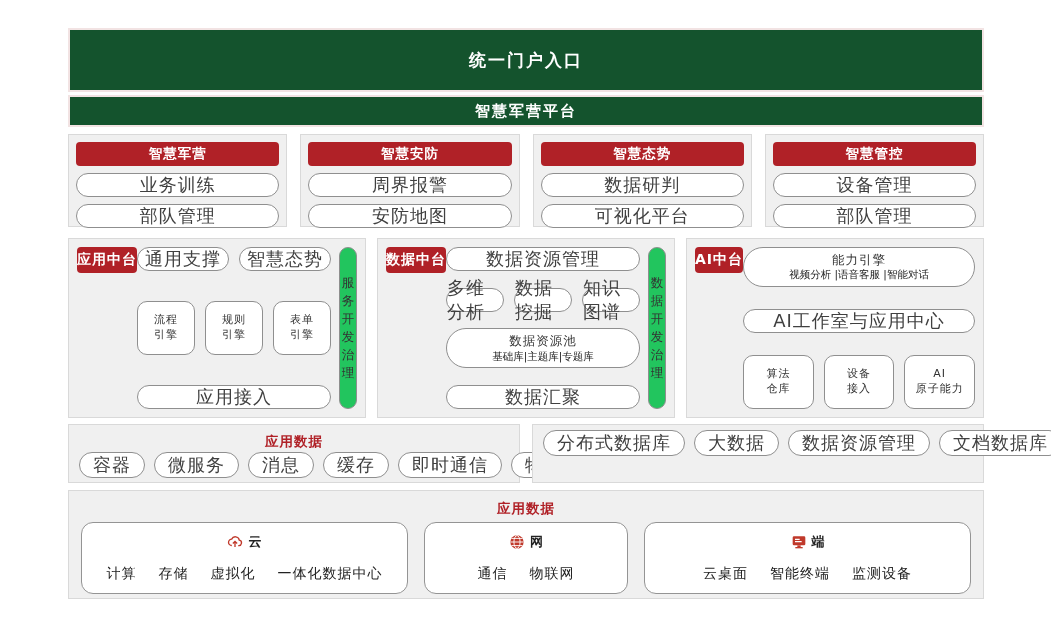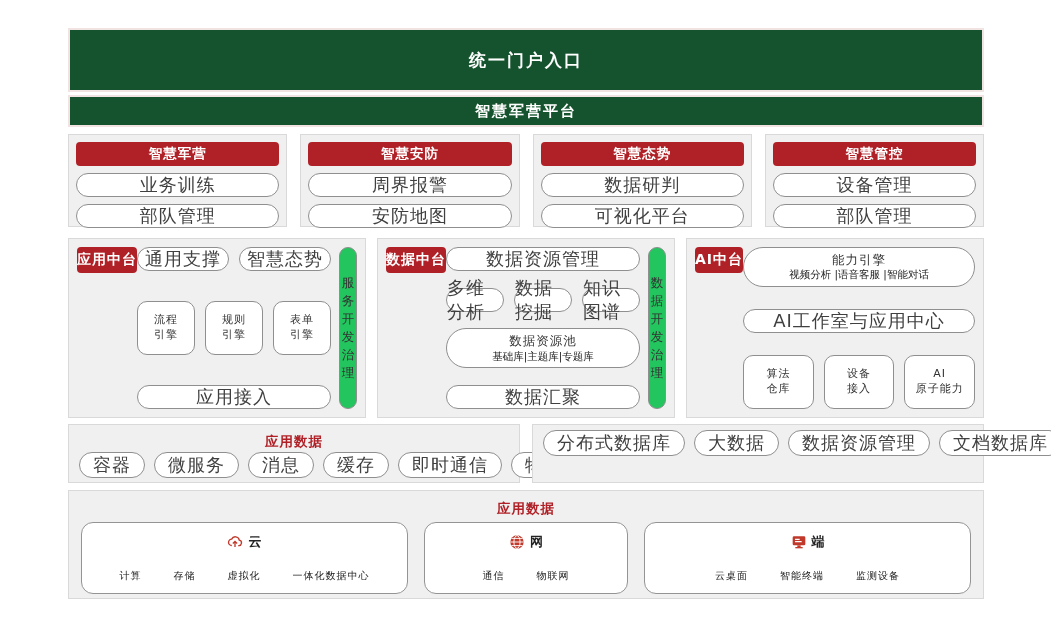--- a/index.html
+++ b/index.html
@@ -104,21 +104,21 @@
     background: #fff; border: 1px solid #949494; border-radius: 12px;
     height: 72px; padding: 10px 8px;
     display: flex; flex-direction: column; justify-content: space-between;
   }
   .igroup.wide { flex: 1.66; }
   .igroup.narrow { flex: 1; }
   .ighead {
     display: flex; align-items: center; justify-content: center; gap: 5px;
     font-size: 13px; font-weight: bold; color: #222;
   }
-  .igitems { display: flex; justify-content: center; gap: 32px; font-size: 10px; color: #222; letter-spacing: 1px; }
+  .igitems { display: flex; justify-content: center; gap: 22px; font-size: 14px; color: #222; letter-spacing: 1px; }
   .icon { display: inline-flex; width: 16px; height: 16px; }
   .icon svg { width: 16px; height: 16px; }
 </style>
 </head>
 <body>
 
 <div class="wrap">
 
   <div class="banner banner1">
     <span>统一门户入口</span>

